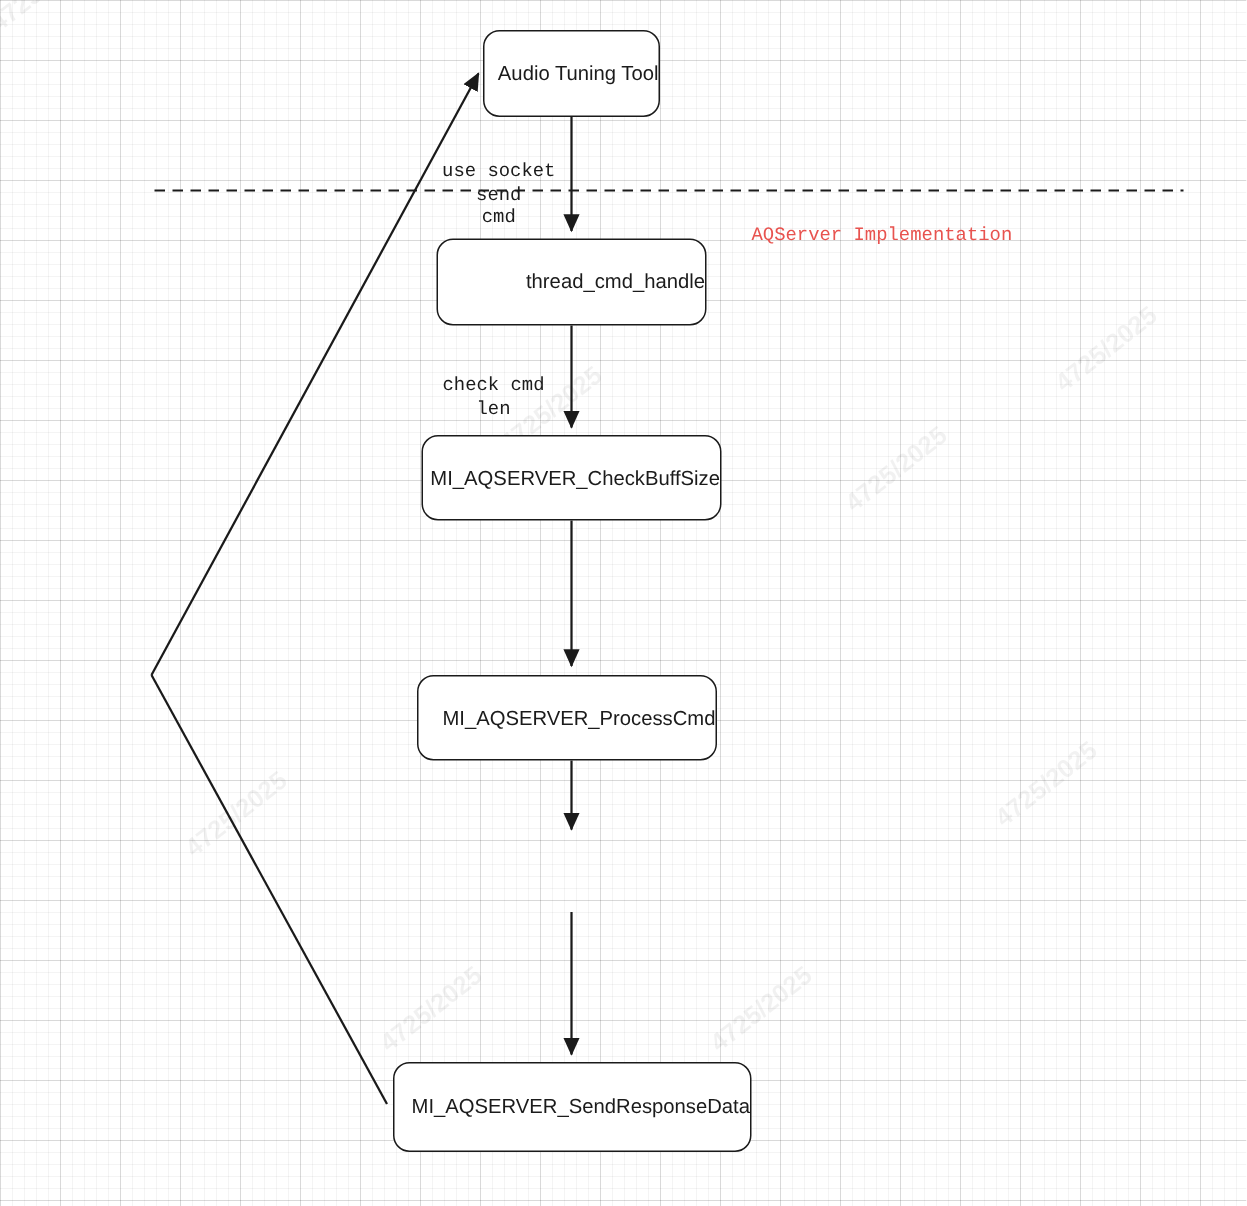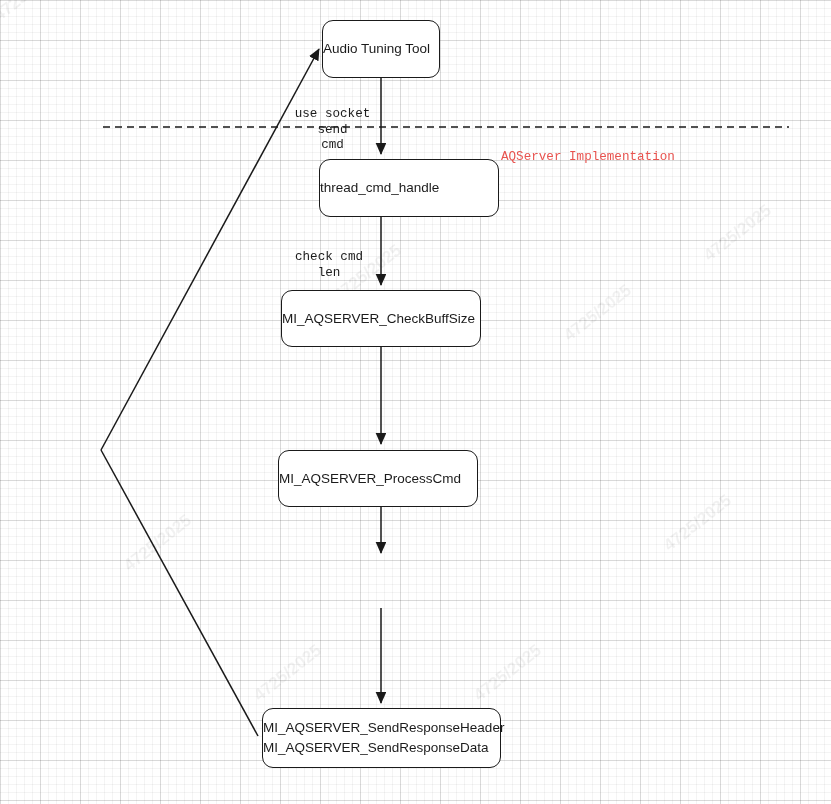--- a/index.html
+++ b/index.html
@@ -48,21 +48,21 @@
     overflow: visible;
   }
   .node {
     position: absolute;
     box-sizing: border-box;
     background: #ffffff;
     border: 1.6px solid #1a1a1a;
     border-radius: 11px;
     display: flex;
     flex-direction: column;
-    align-items: flex-start;
+    align-items: flex-end;
     justify-content: center;
     color: #1b1b1b;
     font-size: 13.5px;
     line-height: 1.45;
     text-align: center;
     font-family: "Liberation Sans", sans-serif;
   }
   .node .line2 { display: block; }
   .edge-label {
     position: absolute;
@@ -130,35 +130,34 @@
 
     <line x1="258" y1="736" x2="101" y2="450" stroke="#1a1a1a" stroke-width="1.5"></line>
 
     <line x1="101" y1="450" x2="319" y2="49" stroke="#1a1a1a" stroke-width="1.5" marker-end="url(#arrowhead)"></line>
   </svg>
 
   <div class="node" style="left:322px; top:20px; width:118px; height:58px;">
     <span>Audio Tuning Tool</span>
   </div>
 
-  <div class="node" style="left:291px; top:159px; width:180px; height:58px;margin-left:28px;">
+  <div class="node" style="left:291px; top:159px; width:180px; height:58px;">
     <span>thread_cmd_handle</span>
   </div>
 
   <div class="node" style="left:281px; top:290px; width:200px; height:57px;">
     <span>MI_AQSERVER_CheckBuffSize</span>
   </div>
 
   <div class="node" style="left:278px; top:450px; width:200px; height:57px;">
     <span>MI_AQSERVER_ProcessCmd</span>
   </div>
 
 
   <div class="node" style="left:262px; top:708px; width:239px; height:60px;">
-    <span>MI_AQSERVER_SendResponseHeader</span>
     <span class="line2">MI_AQSERVER_SendResponseData</span>
   </div>
 
   <div class="edge-label" style="left:285px; top:107px; width:95px;">use socket send
 cmd</div>
 
   <div class="edge-label" style="left:284px; top:250px; width:90px; text-align:center;">check cmd len</div>
 
   <div class="note-red" style="left:501px; top:150px;">AQServer Implementation</div>
 

